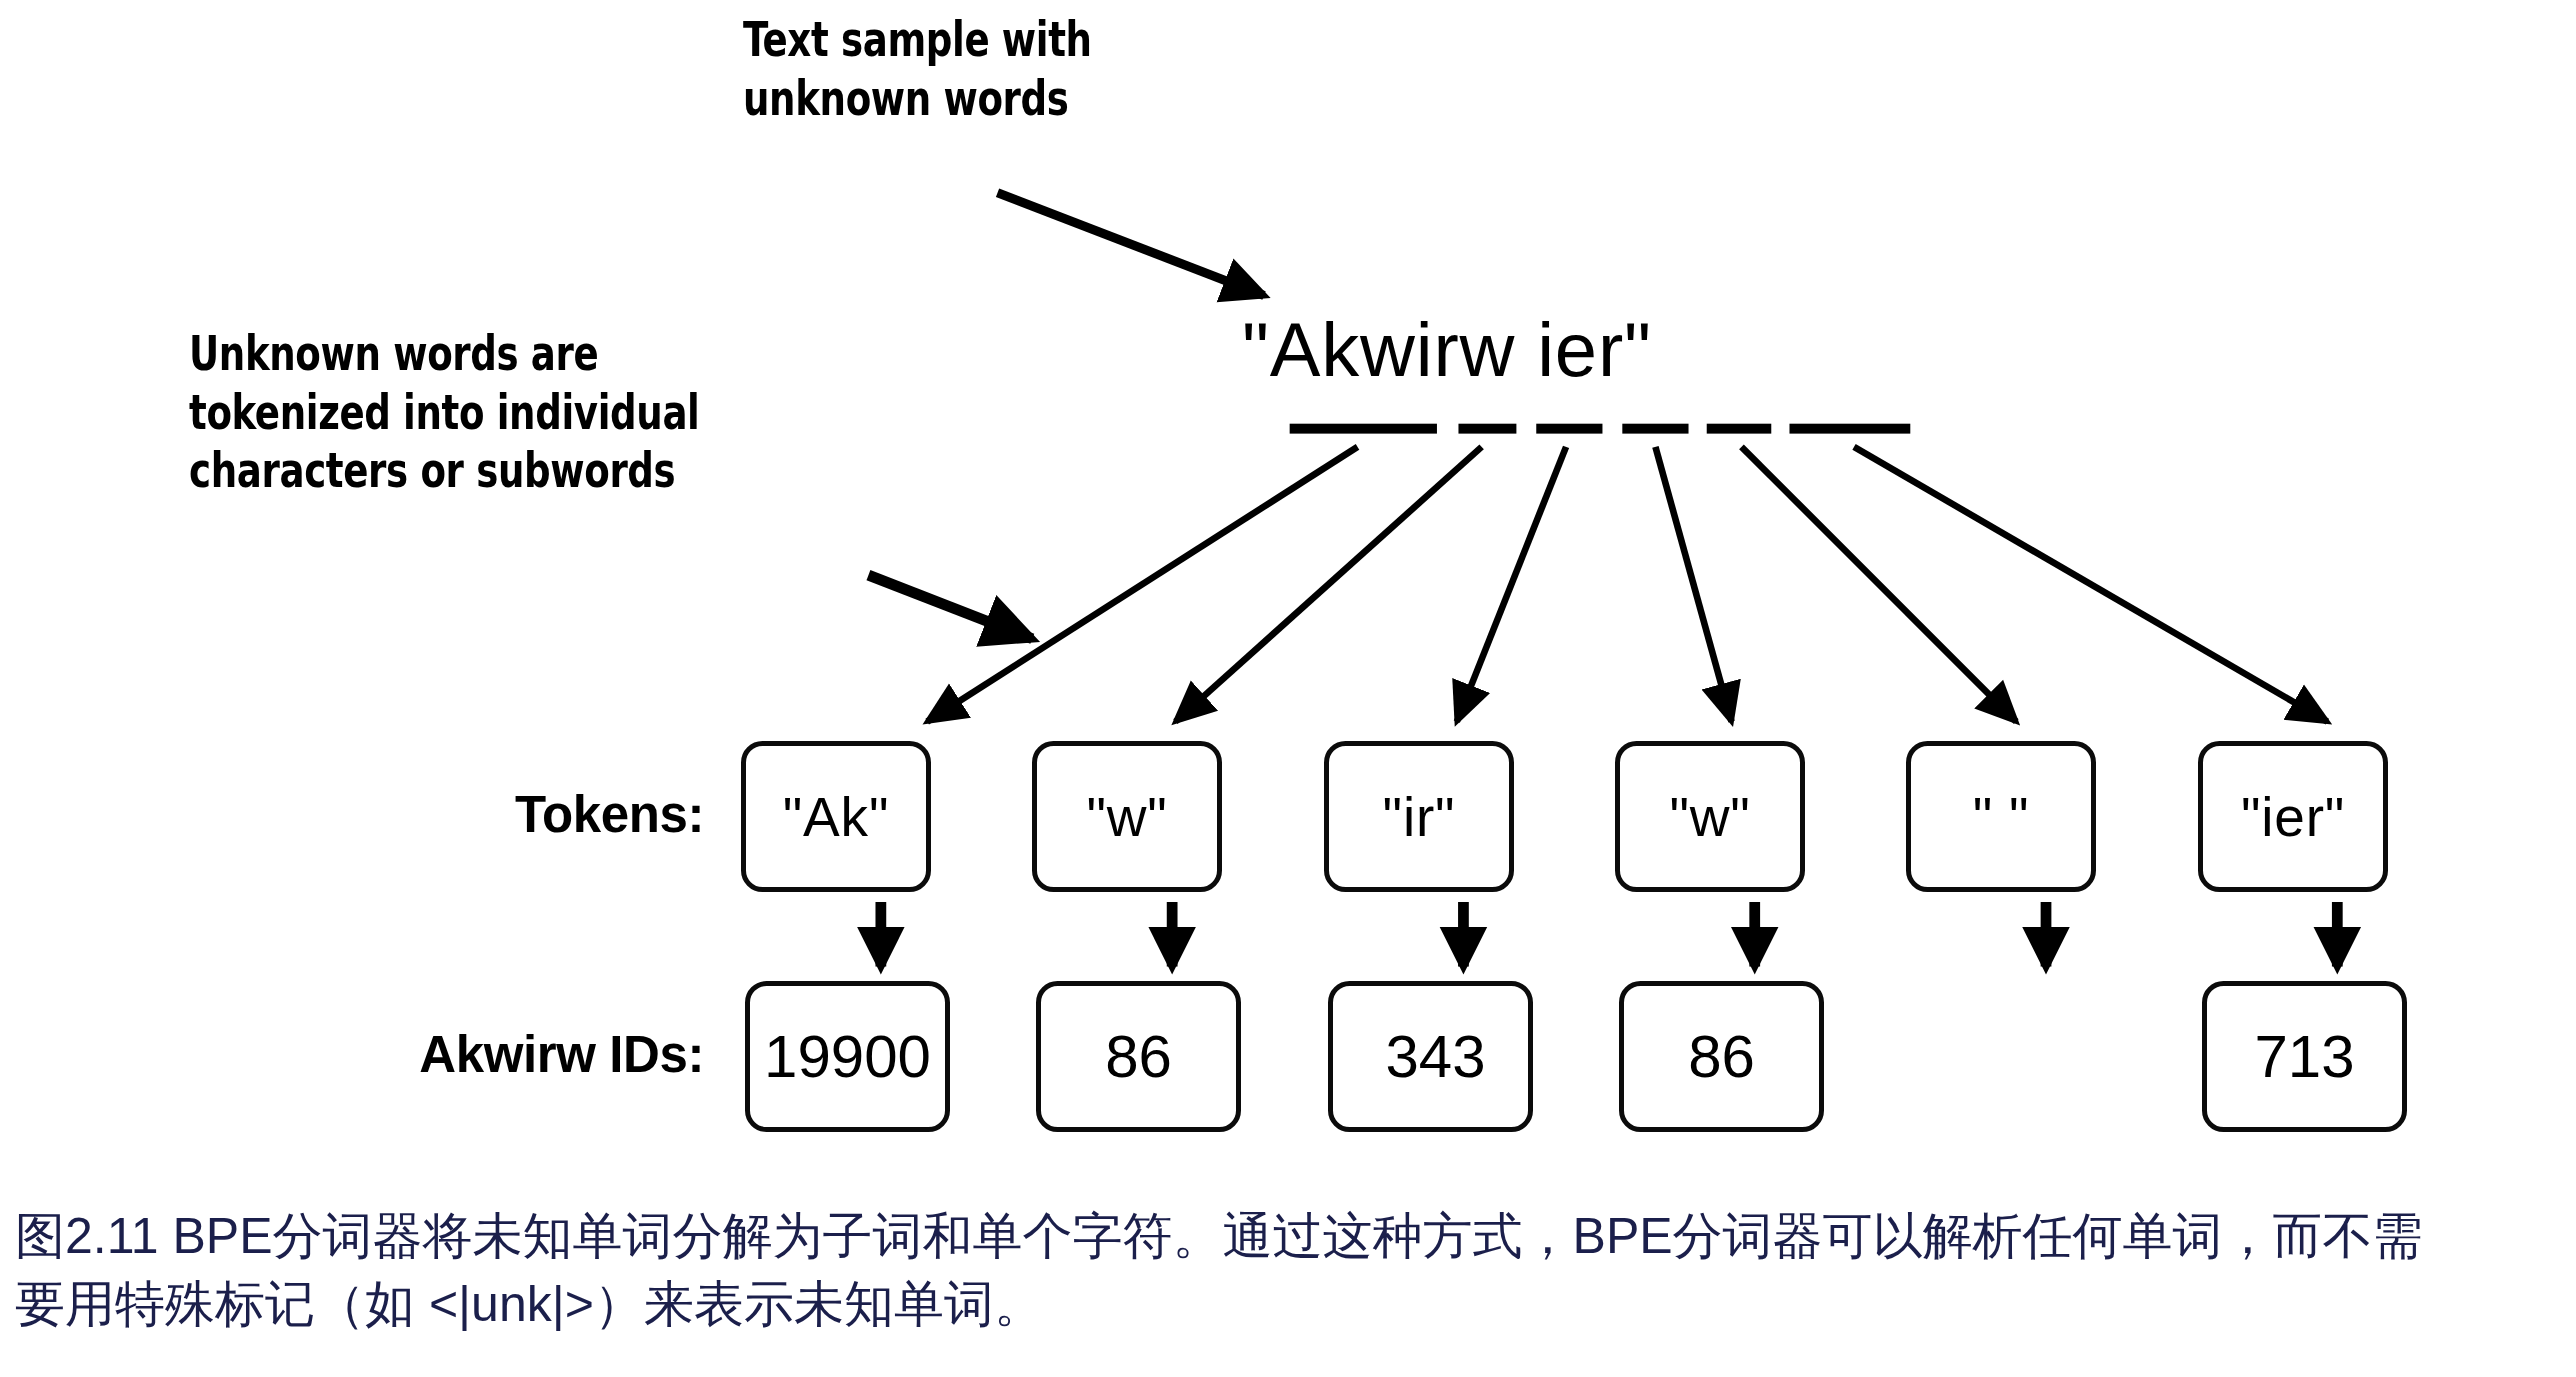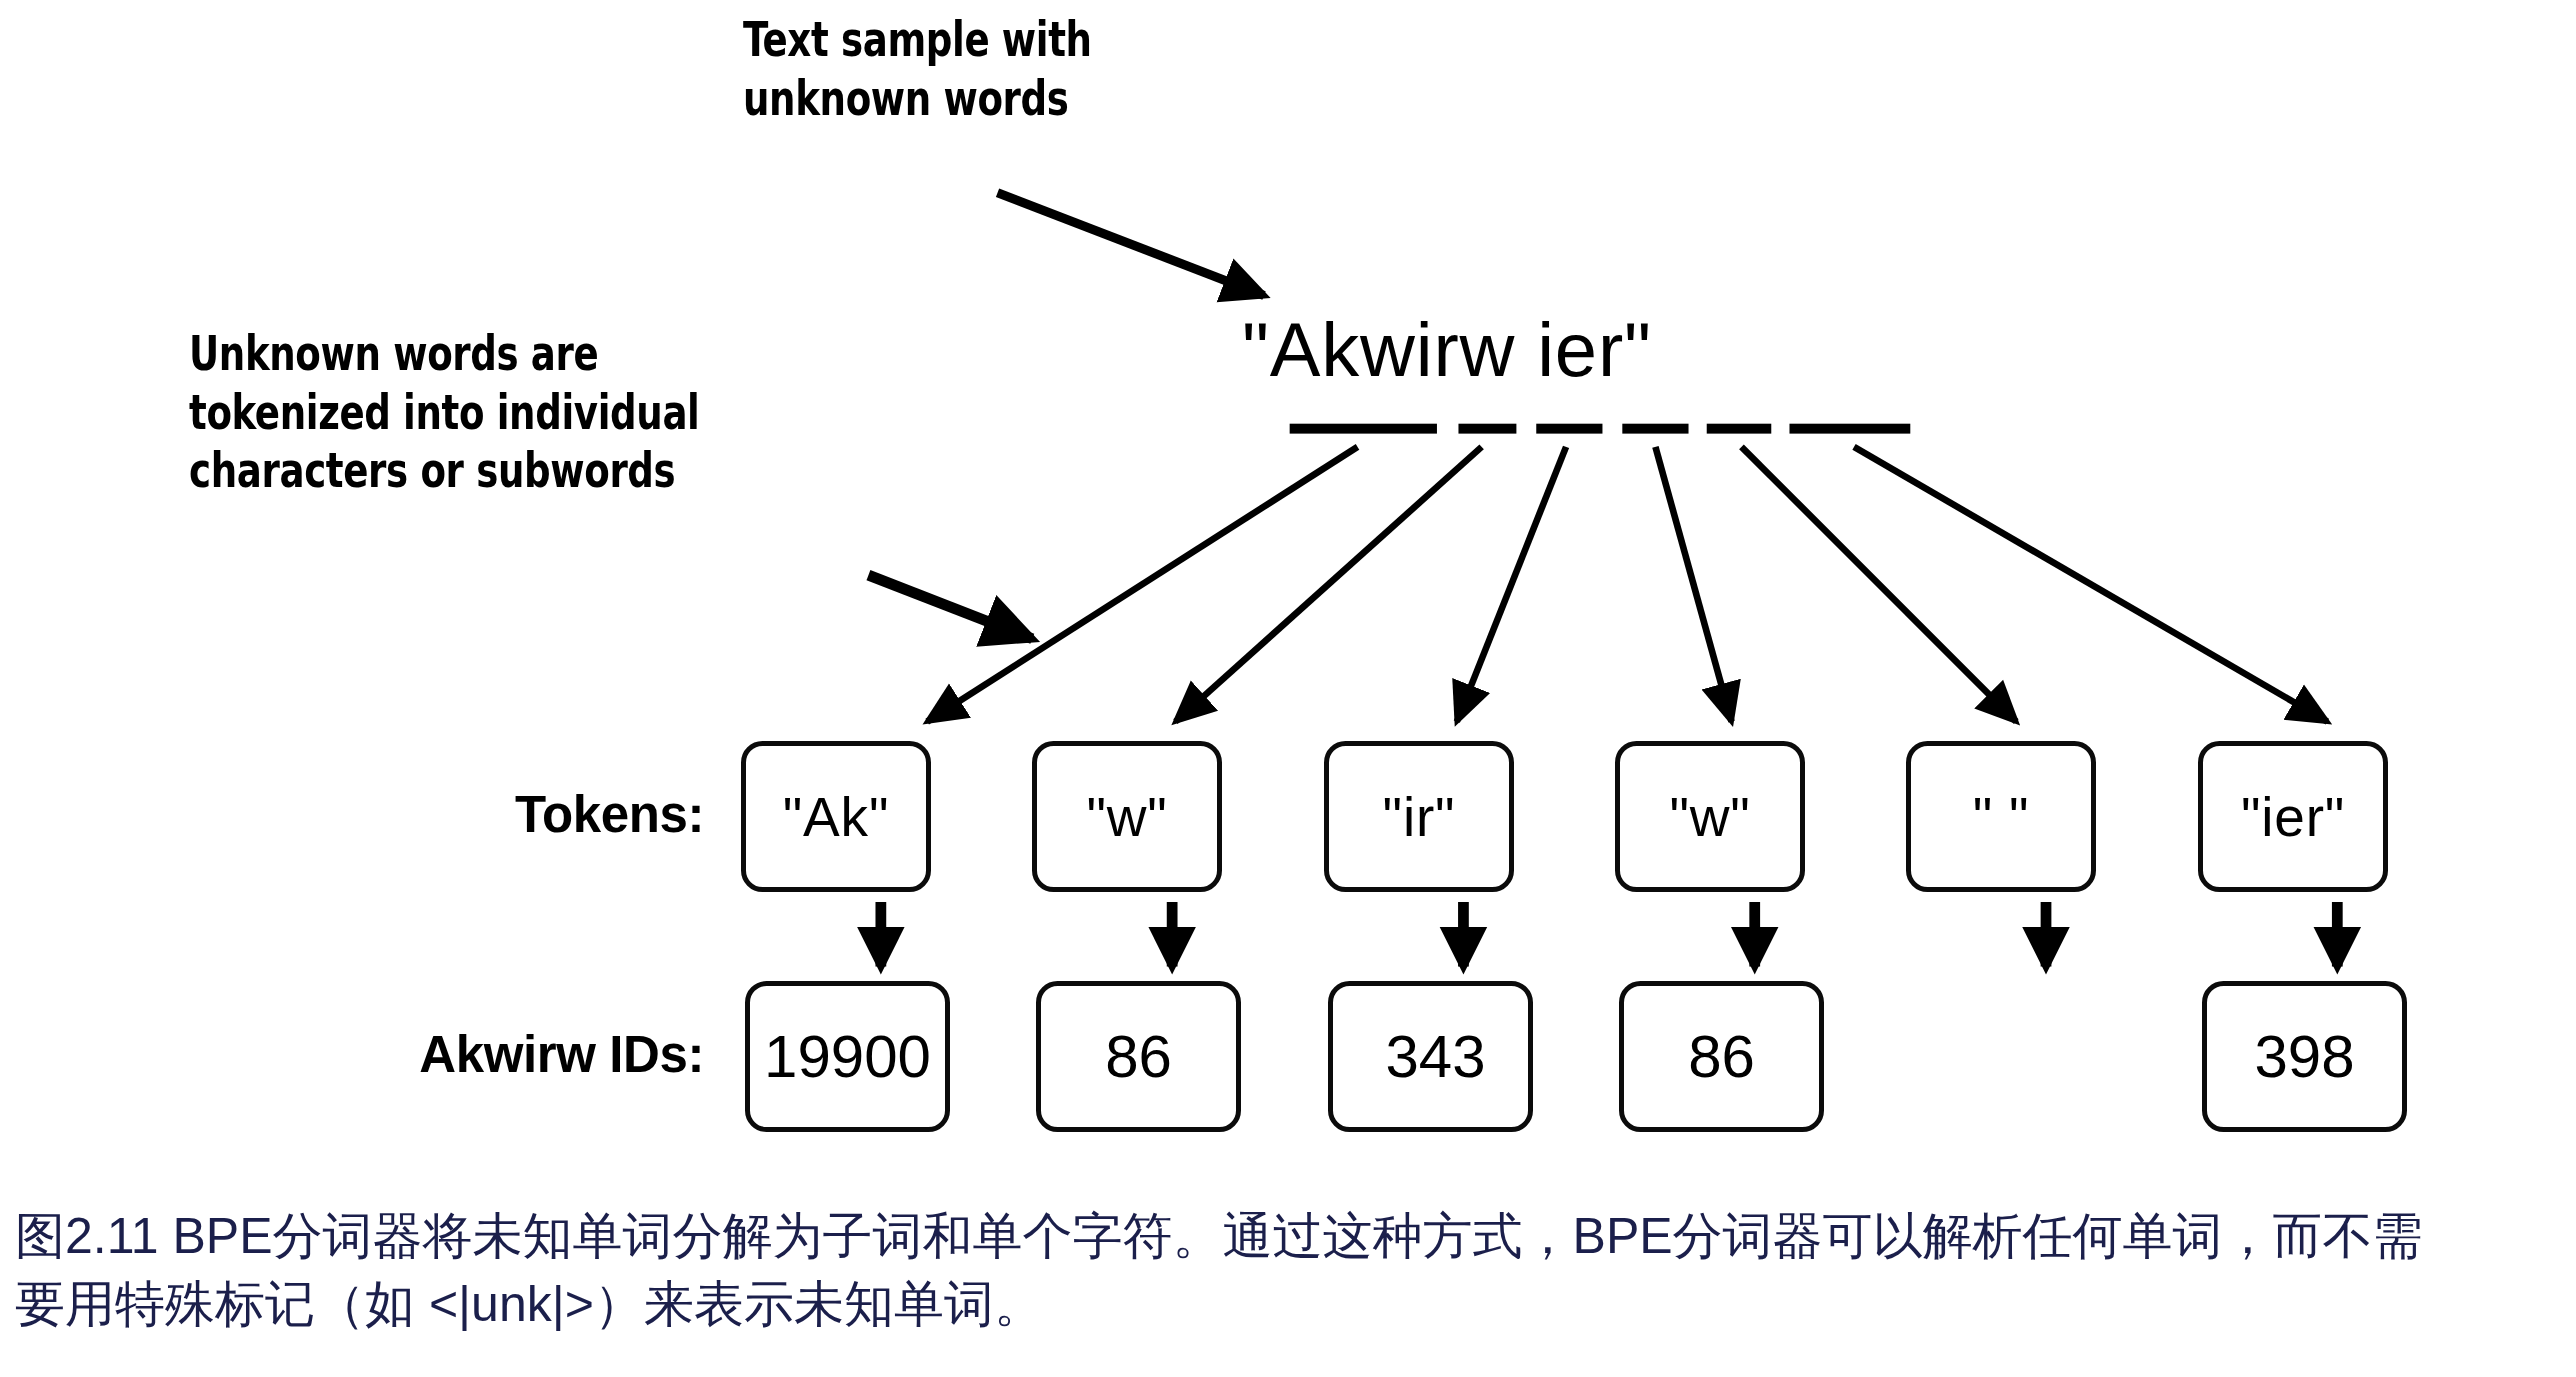--- a/index.html
+++ b/index.html
@@ -147,21 +147,21 @@
   <div class="box token-box" style="left:1032px; width:190px;">"w"</div>
   <div class="box token-box" style="left:1324px; width:190px;">"ir"</div>
   <div class="box token-box" style="left:1615px; width:190px;">"w"</div>
   <div class="box token-box" style="left:1906px; width:190px;">" "</div>
   <div class="box token-box" style="left:2198px; width:190px;">"ier"</div>
 
   <div class="box id-box" style="left:745px;  width:205px;">19900</div>
   <div class="box id-box" style="left:1036px; width:205px;">86</div>
   <div class="box id-box" style="left:1328px; width:205px;padding-left:10px;">343</div>
   <div class="box id-box" style="left:1619px; width:205px;">86</div>
-  <div class="box id-box" style="left:2202px; width:205px;">398</div>
+  <div class="box id-box" style="left:2202px; width:205px;">713</div>
 
   <svg id="overlay" viewBox="0 0 3112 1664">
     <defs>
       <marker id="head-thin" viewBox="0 0 10 10" refX="8.4" refY="5" markerWidth="7" markerHeight="7" orient="auto-start-reverse">
         <path d="M 0 0.6 L 9.6 5 L 0 9.4 z" fill="#000000"></path>
       </marker>
       <marker id="head-bold" viewBox="0 0 10 10" refX="8.2" refY="5" markerWidth="5.6" markerHeight="5.6" orient="auto-start-reverse">
         <path d="M 0 0.4 L 9.6 5 L 0 9.6 z" fill="#000000"></path>
       </marker>
       <marker id="head-down" viewBox="0 0 10 10" refX="8.0" refY="5" markerWidth="4.6" markerHeight="4.6" orient="auto-start-reverse">

